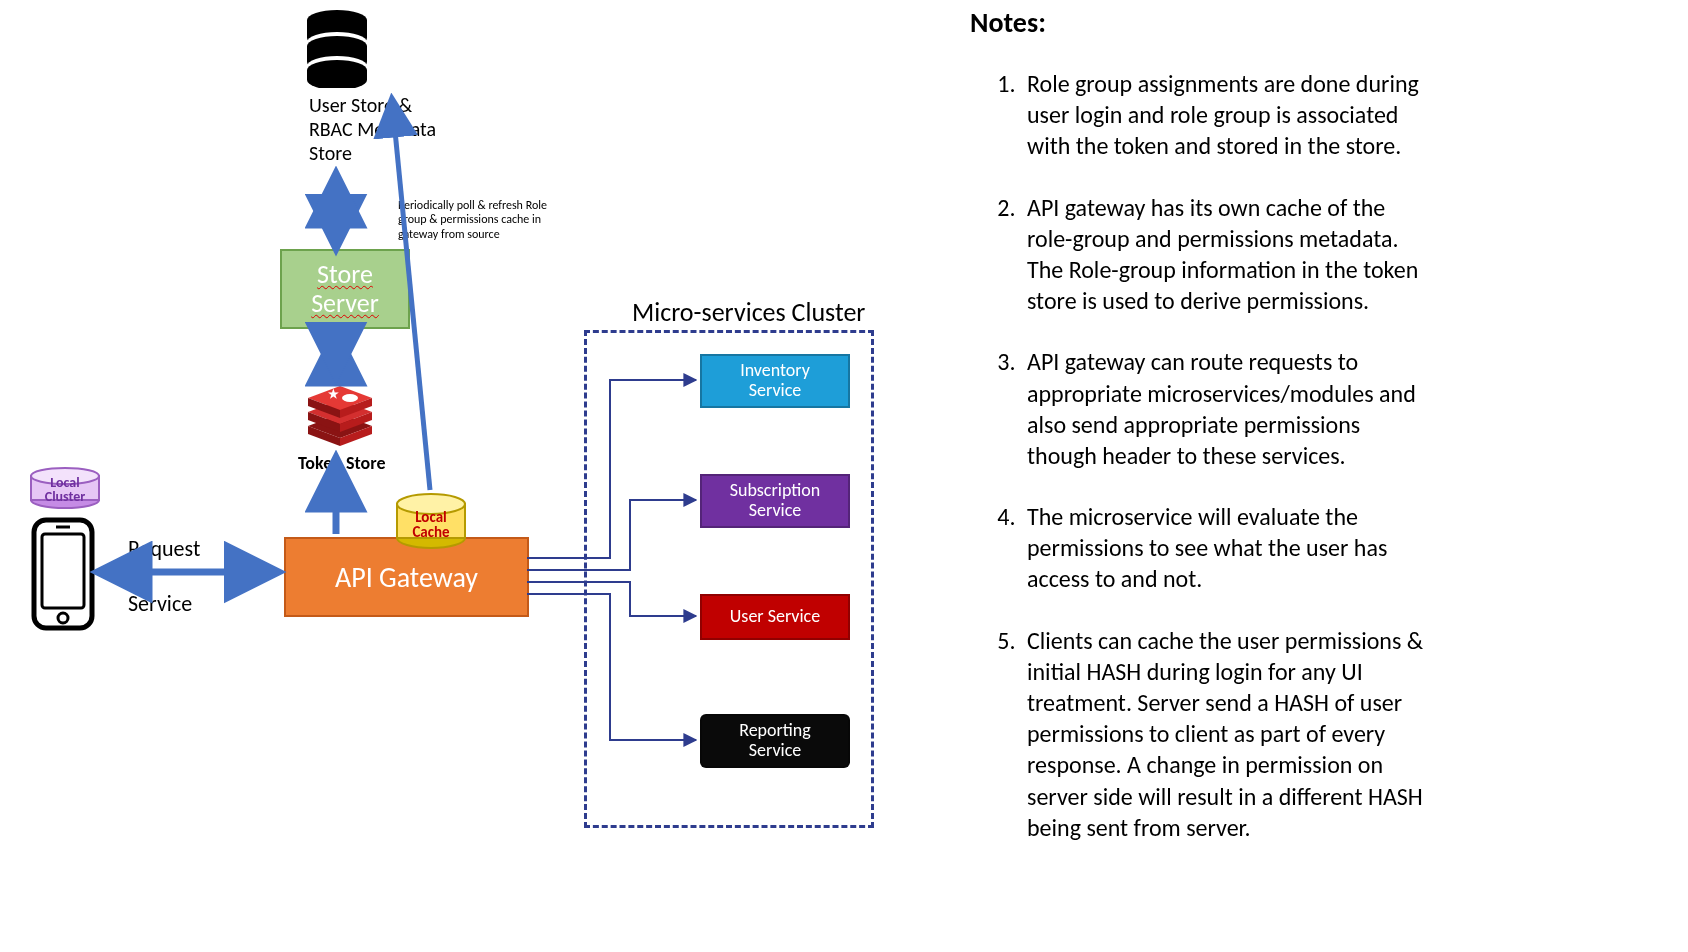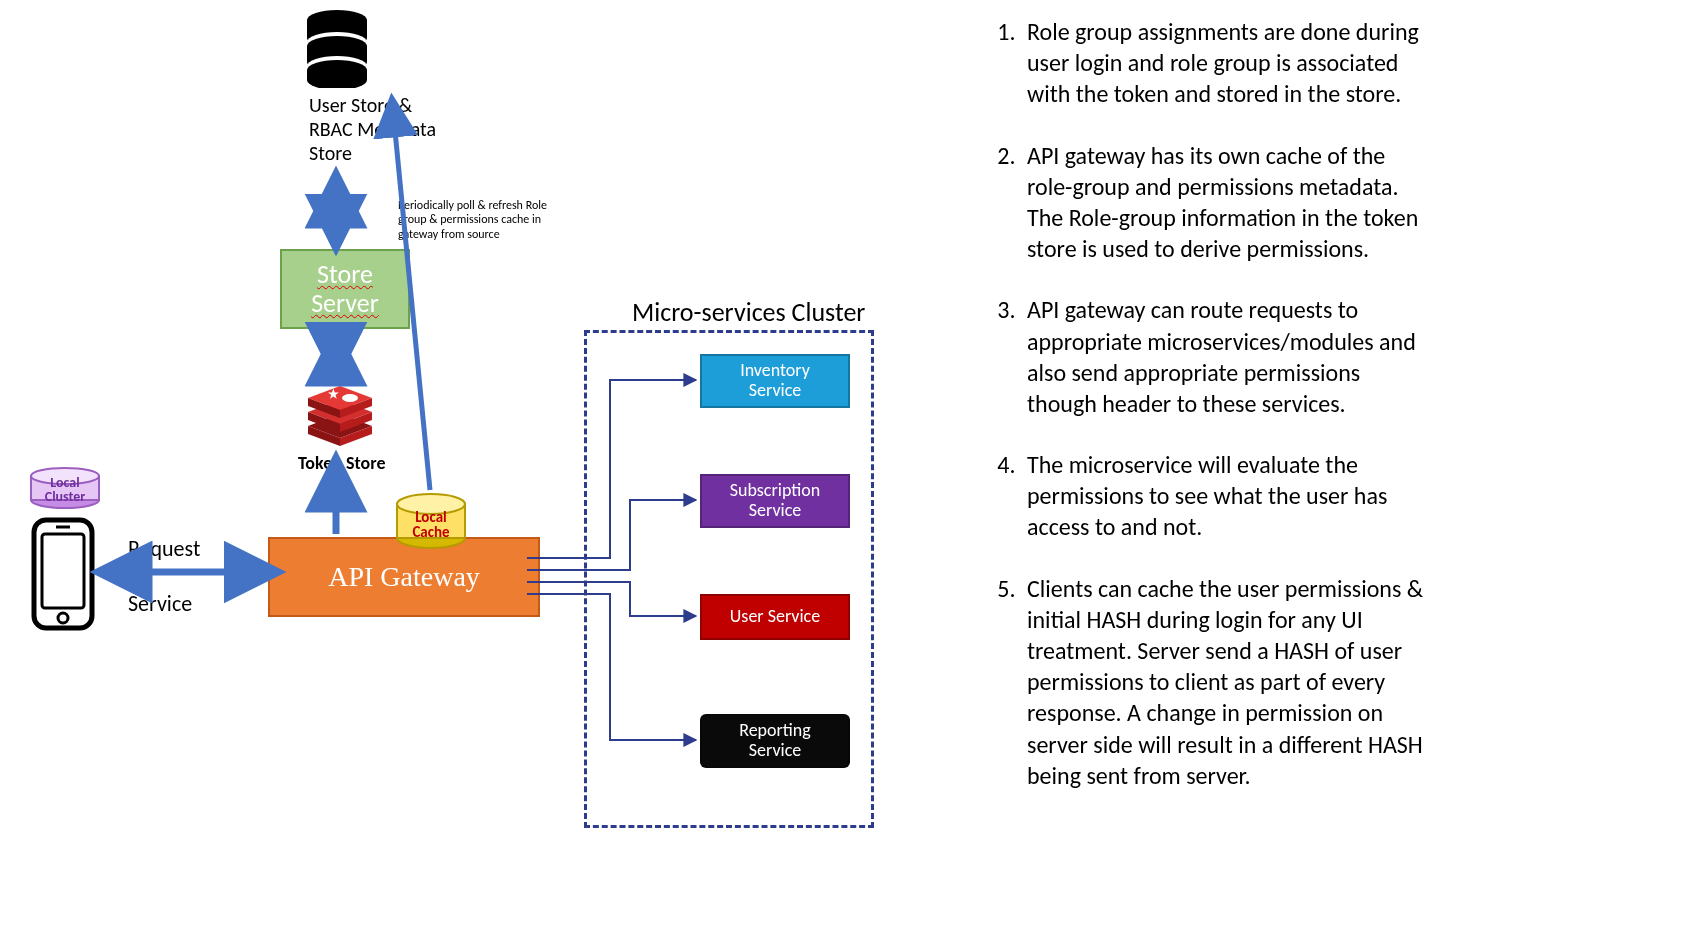--- a/index.html
+++ b/index.html
@@ -22,21 +22,21 @@
 
   
   .box {
     position: absolute;
     display: flex;
     align-items: center;
     justify-content: center;
     text-align: center;
     box-sizing: border-box;
   }
-  #api-gateway { left: 268px; top: 537px; width: 272px; height: 80px; background:#ED7D31; border:2px solid #C45A18; color:#fff; font-size:28px;font-family:Liberation Serif, serif; }
+  #api-gateway { left: 284px; top: 537px; width: 245px; height: 80px; background:#ED7D31; border:2px solid #C45A18; color:#fff; font-size:28px; }
   #auth-server { left: 280px; top: 249px; width: 130px; height: 80px; background:#A8D08D; border:2px solid #6DA24D; color:#fff; font-size:26px; line-height:1.1; }
   
   .wavy-red { text-decoration: underline wavy #e00000 1px; text-underline-offset:2px;}
 
   #cluster { left: 584px; top: 330px; width: 284px; height: 492px; border:3px dashed #2E3C8E; }
   #cluster-label { left:616px; top:296px; font-size:26px;margin-left:16px; }
 
   .svc { width:150px; height:54px; font-size:18px; color:#fff; line-height:1.1; border:2px solid rgba(0,0,0,.25); }
   #svc-inventory { left:700px; top:354px; background:#1E9ED8; }
   #svc-subscription { left:700px; top:474px; background:#7030A0; }
@@ -53,20 +53,21 @@
   #res-label { left:128px; top:590px; font-size:22px; }
 
   
   svg.arrows { position:absolute; left:0; top:0; width:970px; height:952px; pointer-events:none; }
 
 </style>
 </head>
 <body>
 
 <div id="notes-panel" class="abs">
+  <div id="notes-title">Notes:</div>
   <ol id="notes-list">
     <li>Role group assignments are done during user login and role group is associated with the token and stored in the store.</li>
     <li>API gateway has its own cache of the role-group and permissions metadata.  The Role-group information in the token store is used to derive permissions.</li>
     <li>API gateway can route requests to appropriate microservices/modules and also send appropriate permissions though header to these services.</li>
     <li>The microservice will evaluate the permissions to see what the user has access to and not.</li>
     <li>Clients can cache the user permissions &amp; initial HASH during login for any UI treatment. Server send a HASH of user permissions to client as part of every response. A change in permission on server side will result in a different HASH being sent from server.</li>
   </ol>
 </div>
 
 <svg class="abs" style="left:302px; top:8px;" width="70" height="80" viewBox="0 0 70 80">

